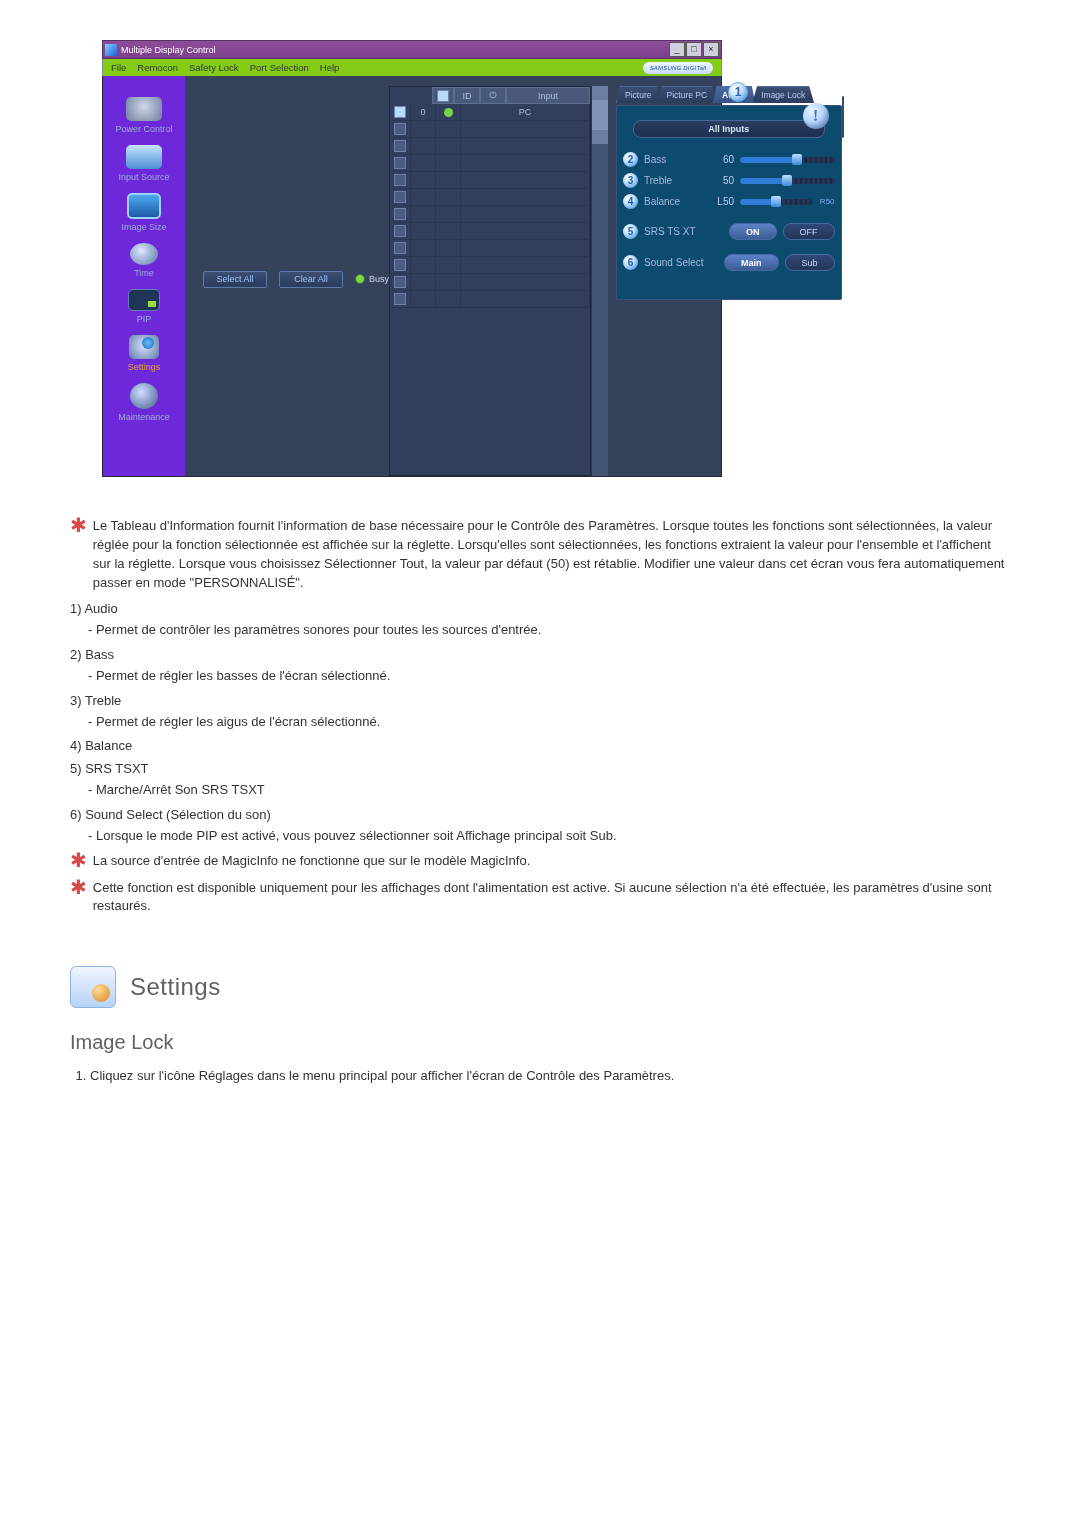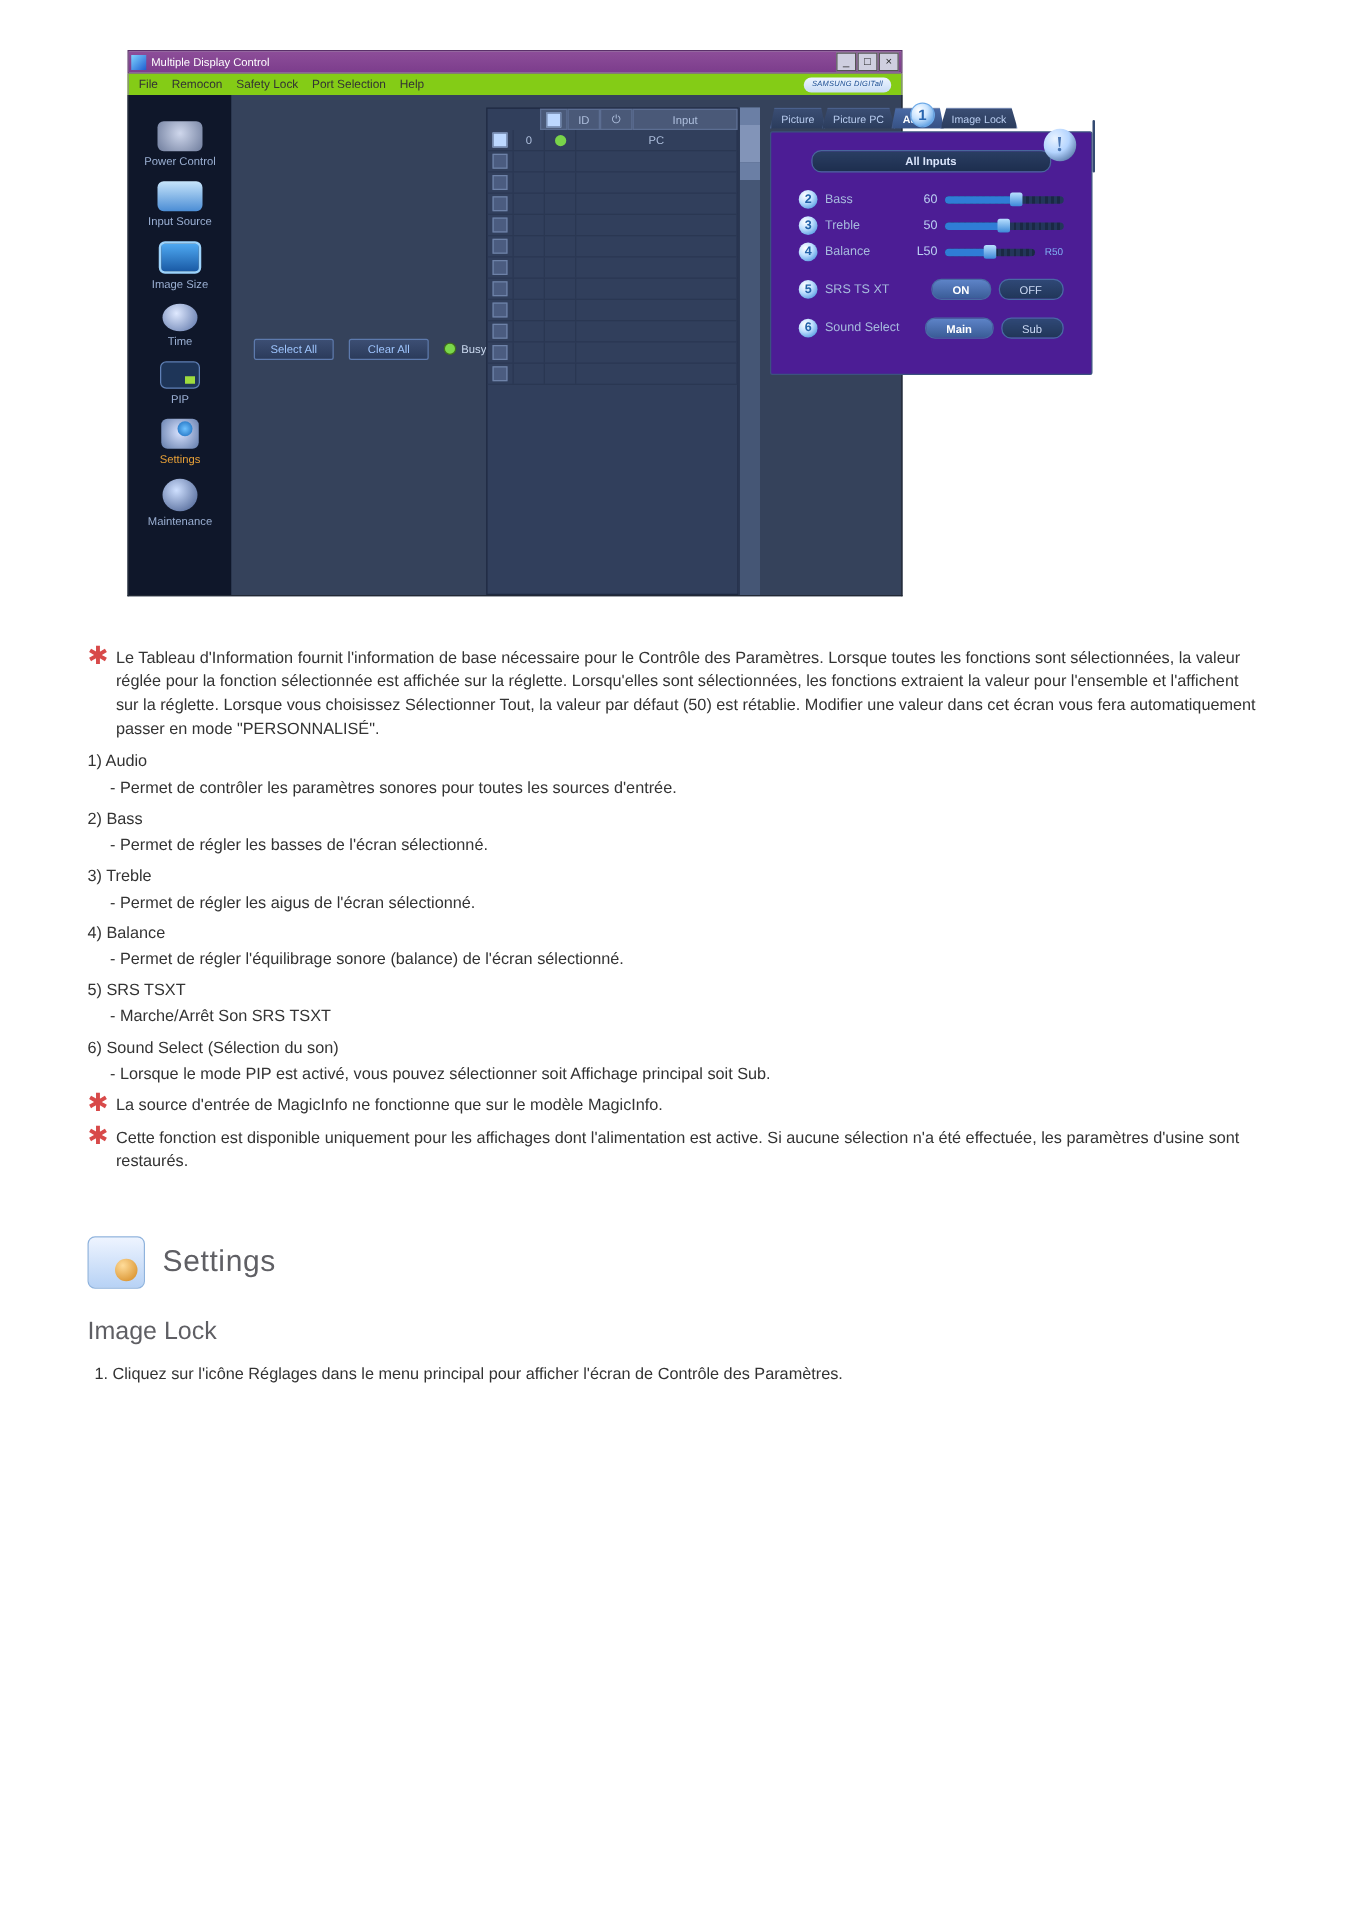--- a/index.html
+++ b/index.html
@@ -62,21 +62,21 @@
   }
   .appbody {
     height: 400px;
     display:flex;
     background:#35425b;
     border:1px solid #222935;
     border-top:none;
   }
   .sidebar {
     width: 97px;
-    background:#0f172a;
+    background:#6d28d9;
     padding-top:18px;
     display:flex;flex-direction:column;align-items:center;gap:2px;
   }
   .sb-item{
     width:82px;text-align:center;color:#9bb0d3;font-size:9px;
     padding:3px 0 6px;
   }
   .sb-item.active{color:#e7a038;}
   .sb-ico{
     width:36px;height:24px;margin:0 auto 3px;
@@ -146,22 +146,22 @@
   }
   .tab.active{background:linear-gradient(#4a6aa5,#365184);color:#fff;font-weight:bold;}
   .badge1{
     position:absolute;left:112px;top:-4px;width:18px;height:18px;border-radius:50%;
     background:radial-gradient(circle at 35% 30%,#fff,#c9e4ff 40%,#2b7fd6);
     color:#2765b0;font-weight:bold;font-size:12px;
     display:flex;align-items:center;justify-content:center;
     border:1px solid #6ca9e7;
   }
   .pbody{
-    margin-top:2px;border:1px solid #3b527f;background:#4c1d95;
-    padding:14px 22px 24px;border-radius:2px;
+    margin-top:2px;border:1px solid #3b527f;background:#0c4a6e;
+    padding:14px 6px 24px;border-radius:2px;
     color:#c5d3ec;font-size:10px;
   }
   .allinp{
     margin:0 auto 14px;width:90%;height:16px;border-radius:8px;
     background:linear-gradient(#2a3e63,#1d2e4e);
     border:1px solid #49669c;color:#d9e4fb;font-size:9px;
     display:flex;align-items:center;justify-content:center;font-weight:bold;
   }
   .srow{display:flex;align-items:center;gap:6px;margin:6px 0;}
   .num{
@@ -439,21 +439,21 @@
 <div class="doc">
   <div class="star-para">
     <span class="star">✱</span>
     <span class="star-text">Le Tableau d'Information fournit l'information de base nécessaire pour le Contrôle des Paramètres. Lorsque toutes les fonctions sont sélectionnées, la valeur réglée pour la fonction sélectionnée est affichée sur la réglette. Lorsqu'elles sont sélectionnées, les fonctions extraient la valeur pour l'ensemble et l'affichent sur la réglette. Lorsque vous choisissez Sélectionner Tout, la valeur par défaut (50) est rétablie. Modifier une valeur dans cet écran vous fera automatiquement passer en mode "PERSONNALISÉ".</span>
   </div>
 
   <ul class="numlist">
     <li><span>1) Audio</span><div class="sub">- Permet de contrôler les paramètres sonores pour toutes les sources d'entrée.</div></li>
     <li><span>2) Bass</span><div class="sub">- Permet de régler les basses de l'écran sélectionné.</div></li>
     <li><span>3) Treble</span><div class="sub">- Permet de régler les aigus de l'écran sélectionné.</div></li>
-    <li><span>4) Balance</span><div class="sub">- Permet de régler l'équilibrage sonore (balance) de l'écran sélectionné.</div></li>
+    <li><span>4) Balance</span></li>
     <li><span>5) SRS TSXT</span><div class="sub">- Marche/Arrêt Son SRS TSXT</div></li>
     <li><span>6) Sound Select (Sélection du son)</span><div class="sub">- Lorsque le mode PIP est activé, vous pouvez sélectionner soit Affichage principal soit Sub.</div></li>
   </ul>
 
   <div class="star-para">
     <span class="star">✱</span>
     <span class="star-text">La source d'entrée de MagicInfo ne fonctionne que sur le modèle MagicInfo.</span>
   </div>
   <div class="star-para">
     <span class="star">✱</span>

